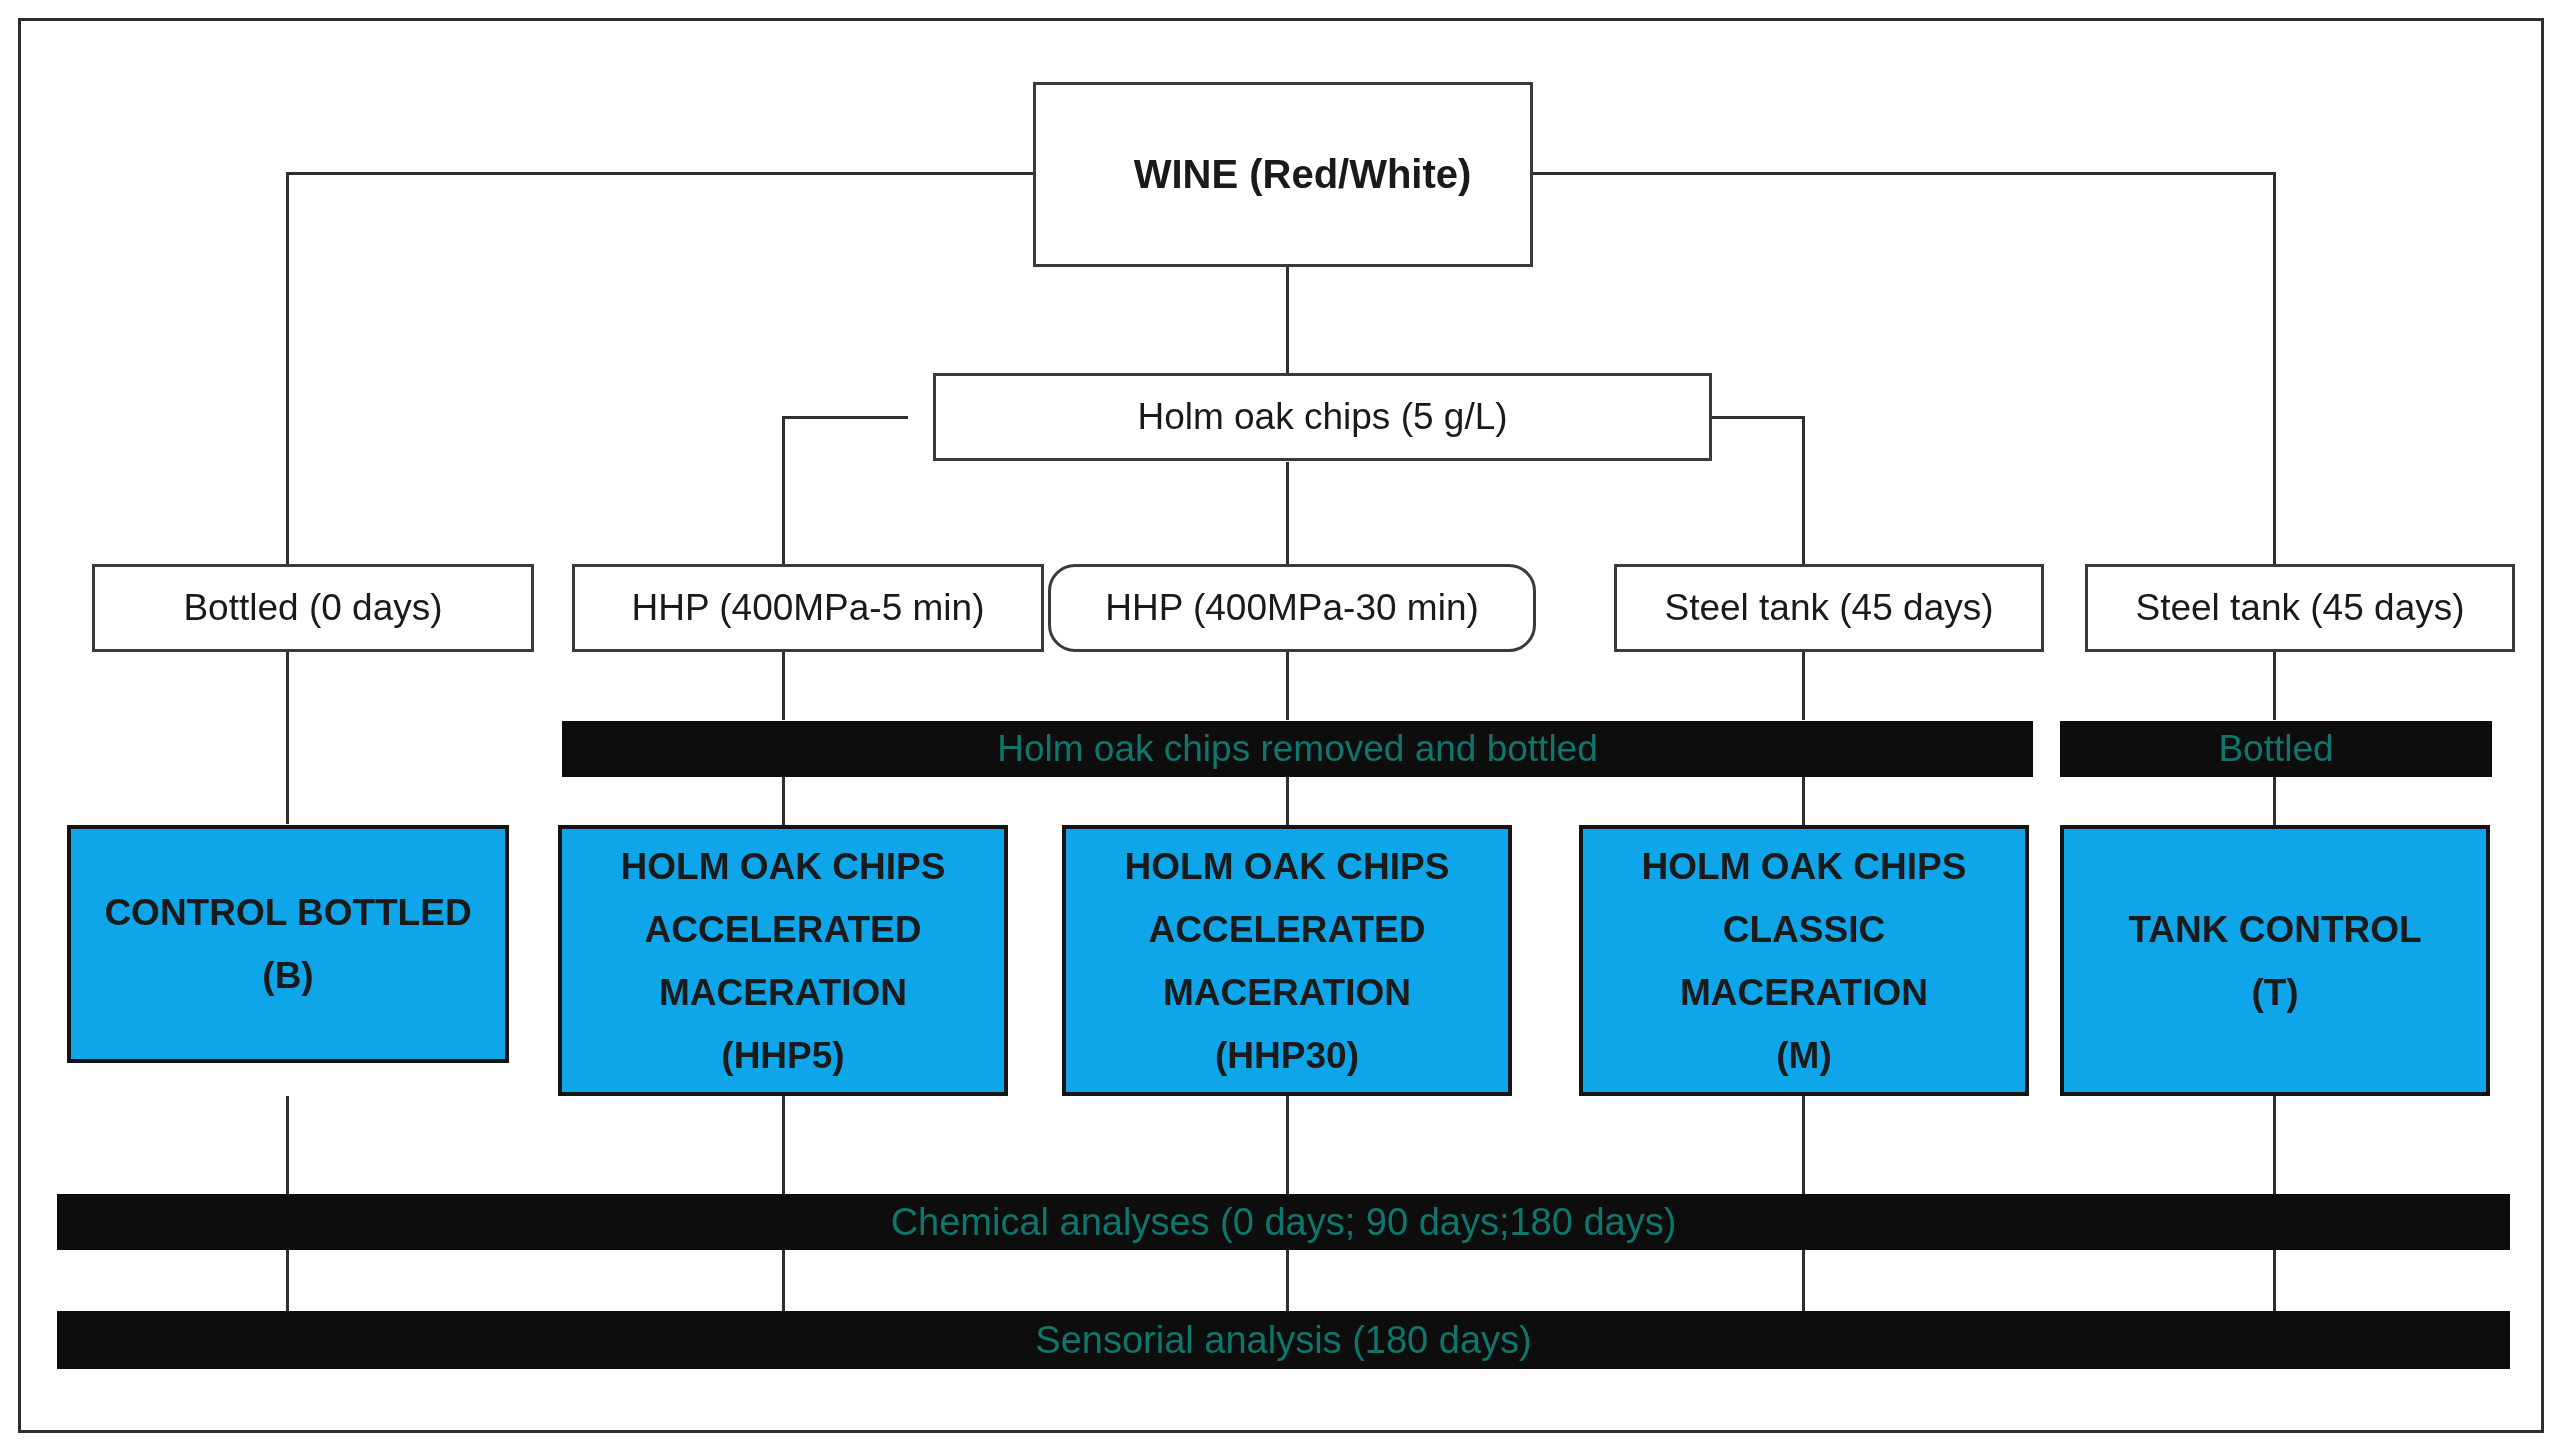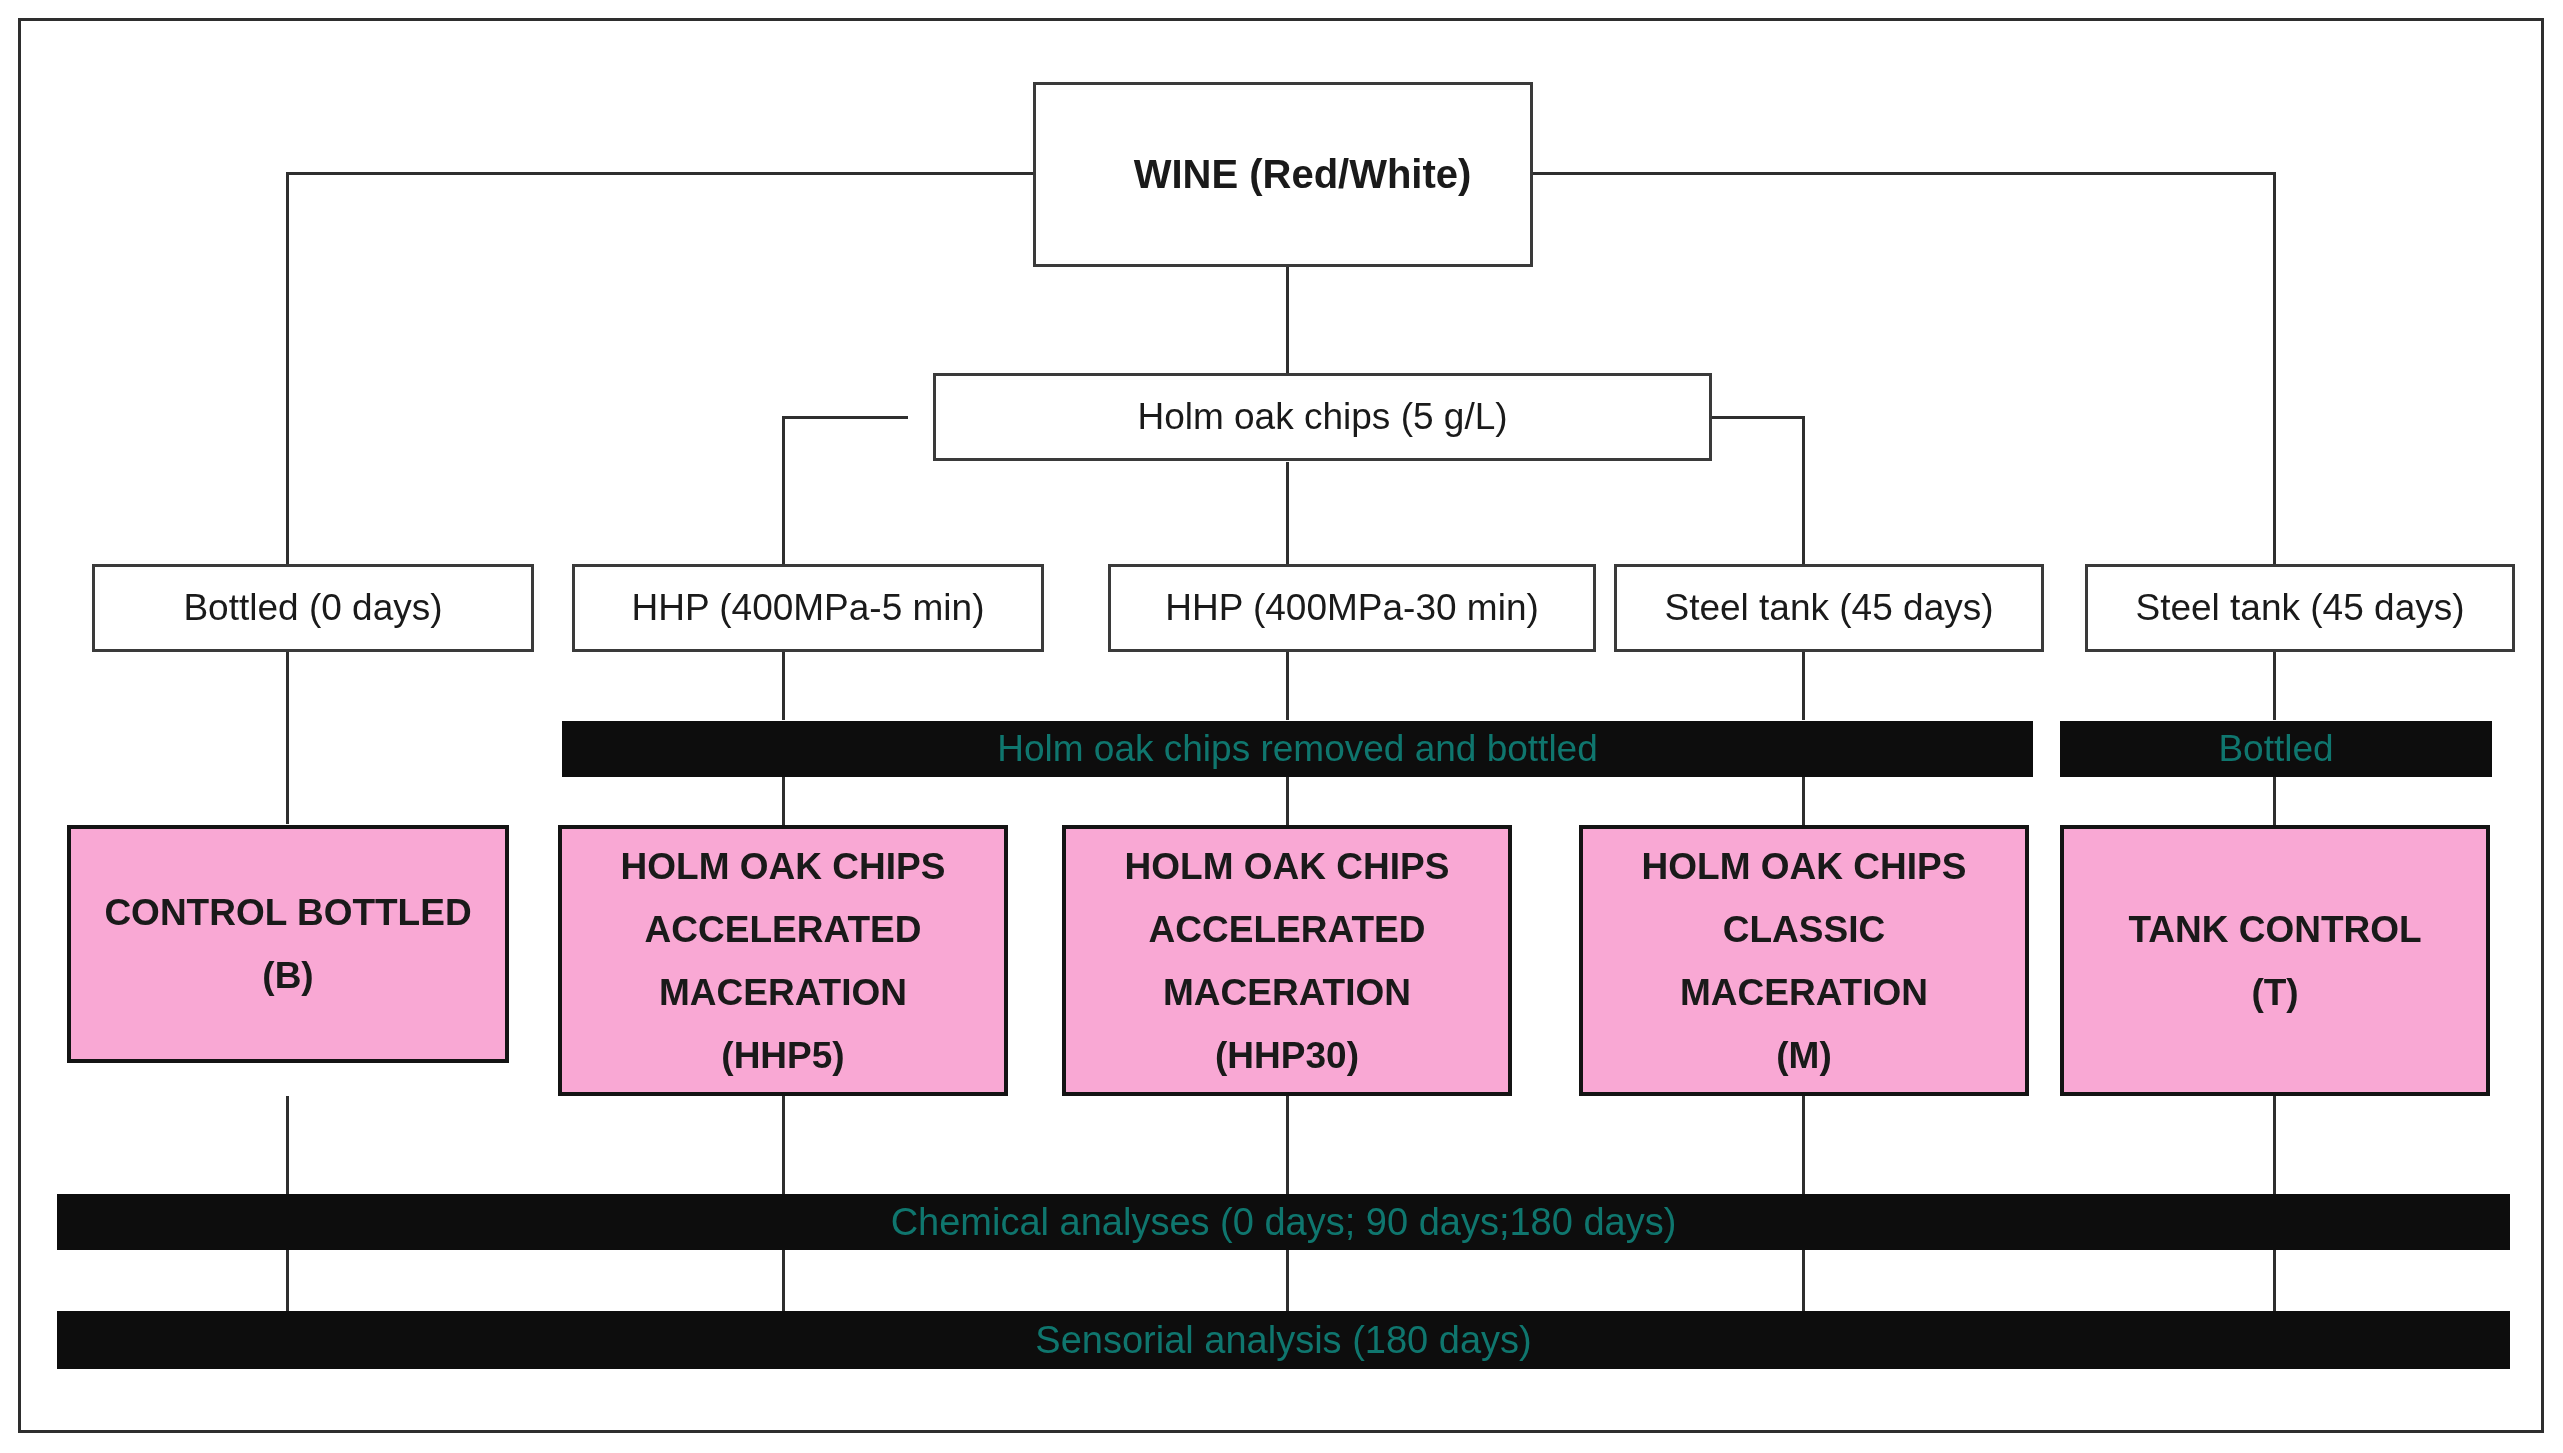--- a/index.html
+++ b/index.html
@@ -3,21 +3,21 @@
 <meta charset="utf-8">
 <style>
   html,body{margin:0;padding:0;background:#ffffff;}
   body{width:2563px;height:1453px;position:relative;font-family:"Liberation Sans",sans-serif;color:#1a1a1a;}
   .abs{position:absolute;box-sizing:border-box;}
   .frame{border:3.3px solid #2e2e2e;background:transparent;}
   .node{background:#ffffff;border:3.3px solid #3a3a3a;display:flex;align-items:center;justify-content:center;text-align:center;}
   .node.root{font-weight:bold;font-size:40px;}
   .node.step{font-size:37px;font-weight:400;margin-left:25px;}
   .bar{background:#0d0d0d;color:#0f766e;display:flex;align-items:center;justify-content:center;text-align:center;font-size:37px;}
-  .sample{background:#f9a8d4;border:4.2px solid #141414;display:flex;flex-direction:column;align-items:center;justify-content:center;text-align:center;font-weight:bold;font-size:37px;line-height:63px;}
+  .sample{background:#0ea5e9;border:4.2px solid #141414;display:flex;flex-direction:column;align-items:center;justify-content:center;text-align:center;font-weight:bold;font-size:37px;line-height:63px;}
   .h-line{background:#2f2f2f;height:3.3px;}
   .v-line{background:#2f2f2f;width:3.3px;}
 </style>
 </head>
 <body>
 
 <div class="abs frame" style="left:18.3px;top:18.3px;width:2526px;height:1415px;"></div>
 
 <div class="abs h-line" style="left:287px;top:172px;width:746px;"></div>
 <div class="abs h-line" style="left:1533px;top:172px;width:742px;"></div>
@@ -61,21 +61,21 @@
 <div class="abs node step" style="left:908px;top:373px;width:779px;height:88px;">
   <span>Holm oak chips (5 g/L)</span>
 </div>
 
 <div class="abs node step" style="left:67px;top:564px;width:442px;height:88px;">
   <span>Bottled (0 days)</span>
 </div>
 <div class="abs node step" style="left:547px;top:564px;width:472px;height:88px;">
   <span>HHP (400MPa-5 min)</span>
 </div>
-<div class="abs node step" style="left:1083px;top:564px;width:488px;height:88px;">
+<div class="abs node step" style="left:1023px;top:564px;width:488px;height:88px;border-radius:27px;">
   <span>HHP (400MPa-30 min)</span>
 </div>
 <div class="abs node step" style="left:1589px;top:564px;width:430px;height:88px;">
   <span>Steel tank (45 days)</span>
 </div>
 <div class="abs node step" style="left:2060px;top:564px;width:430px;height:88px;">
   <span>Steel tank (45 days)</span>
 </div>
 
 <div class="abs bar" style="left:562px;top:721px;width:1471px;height:56px;">

